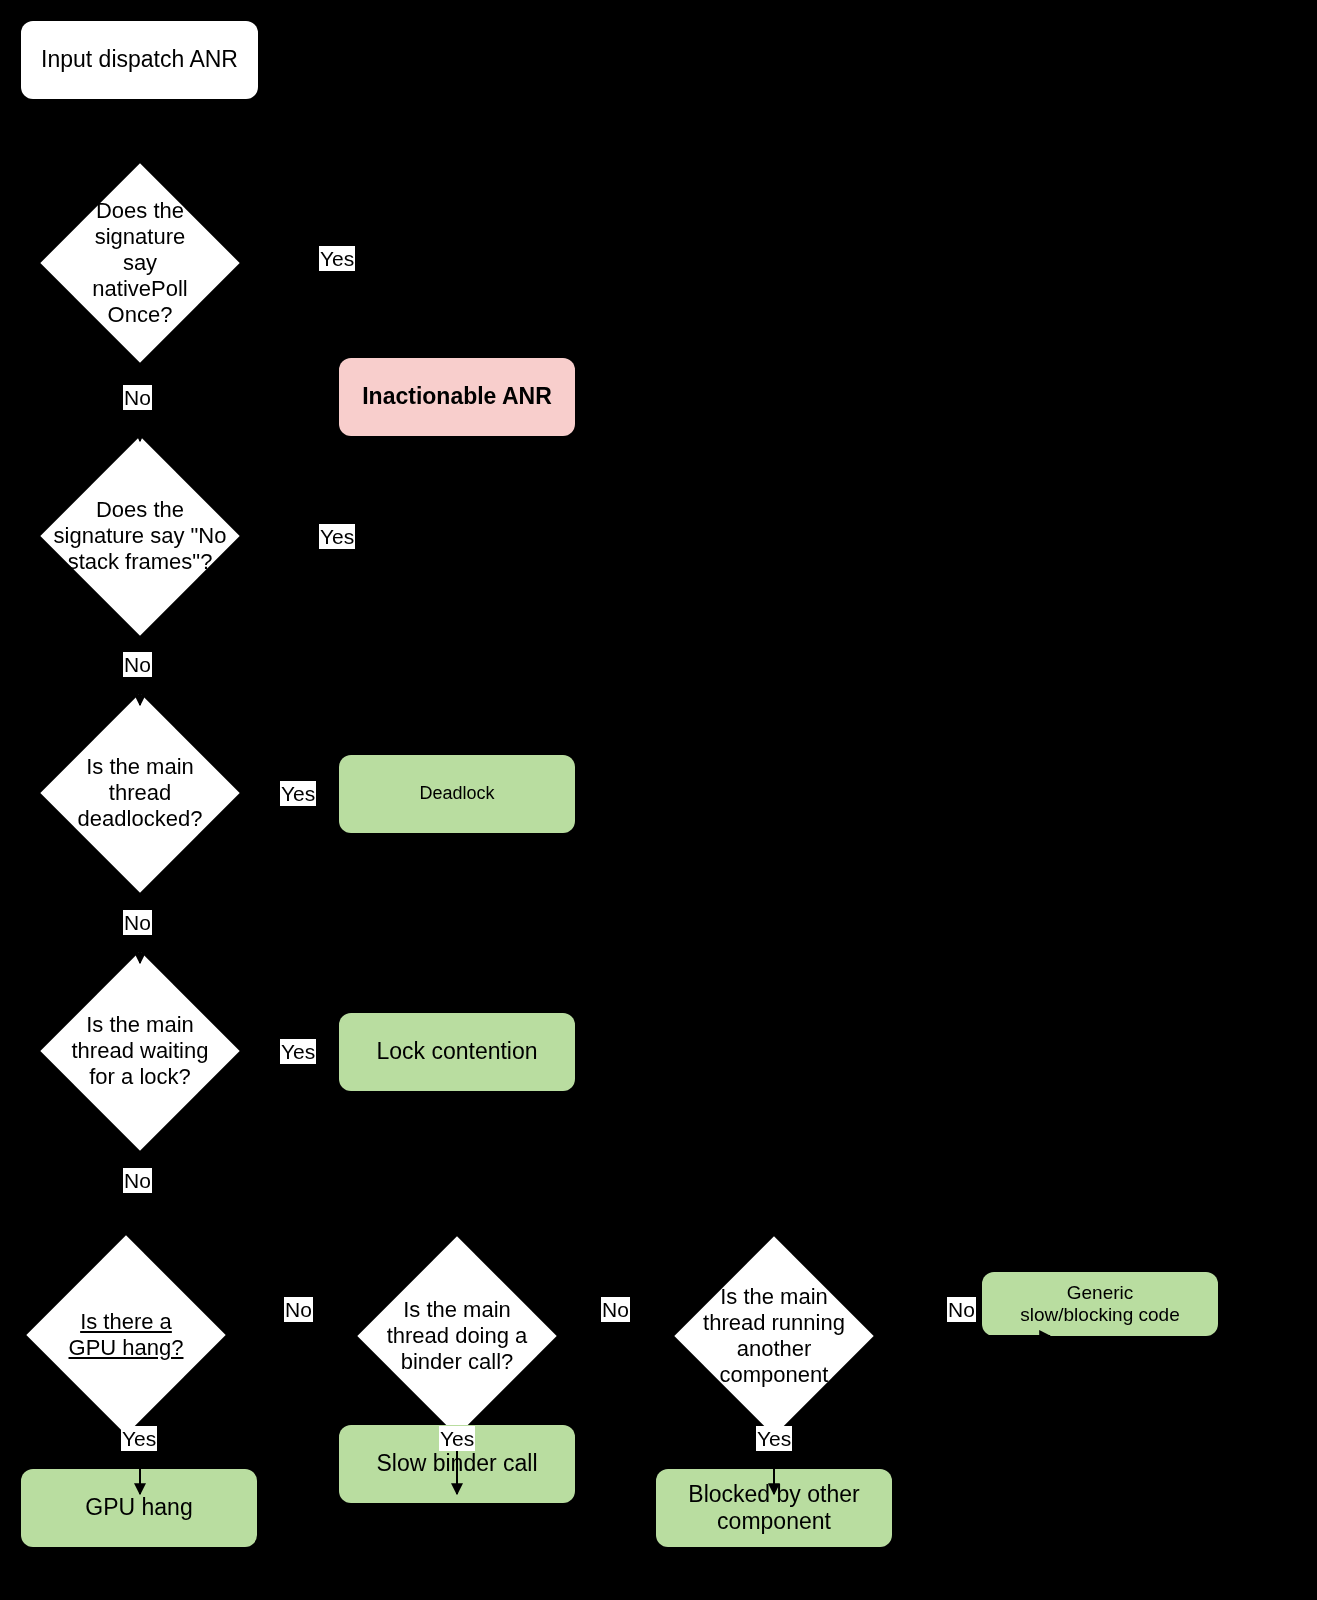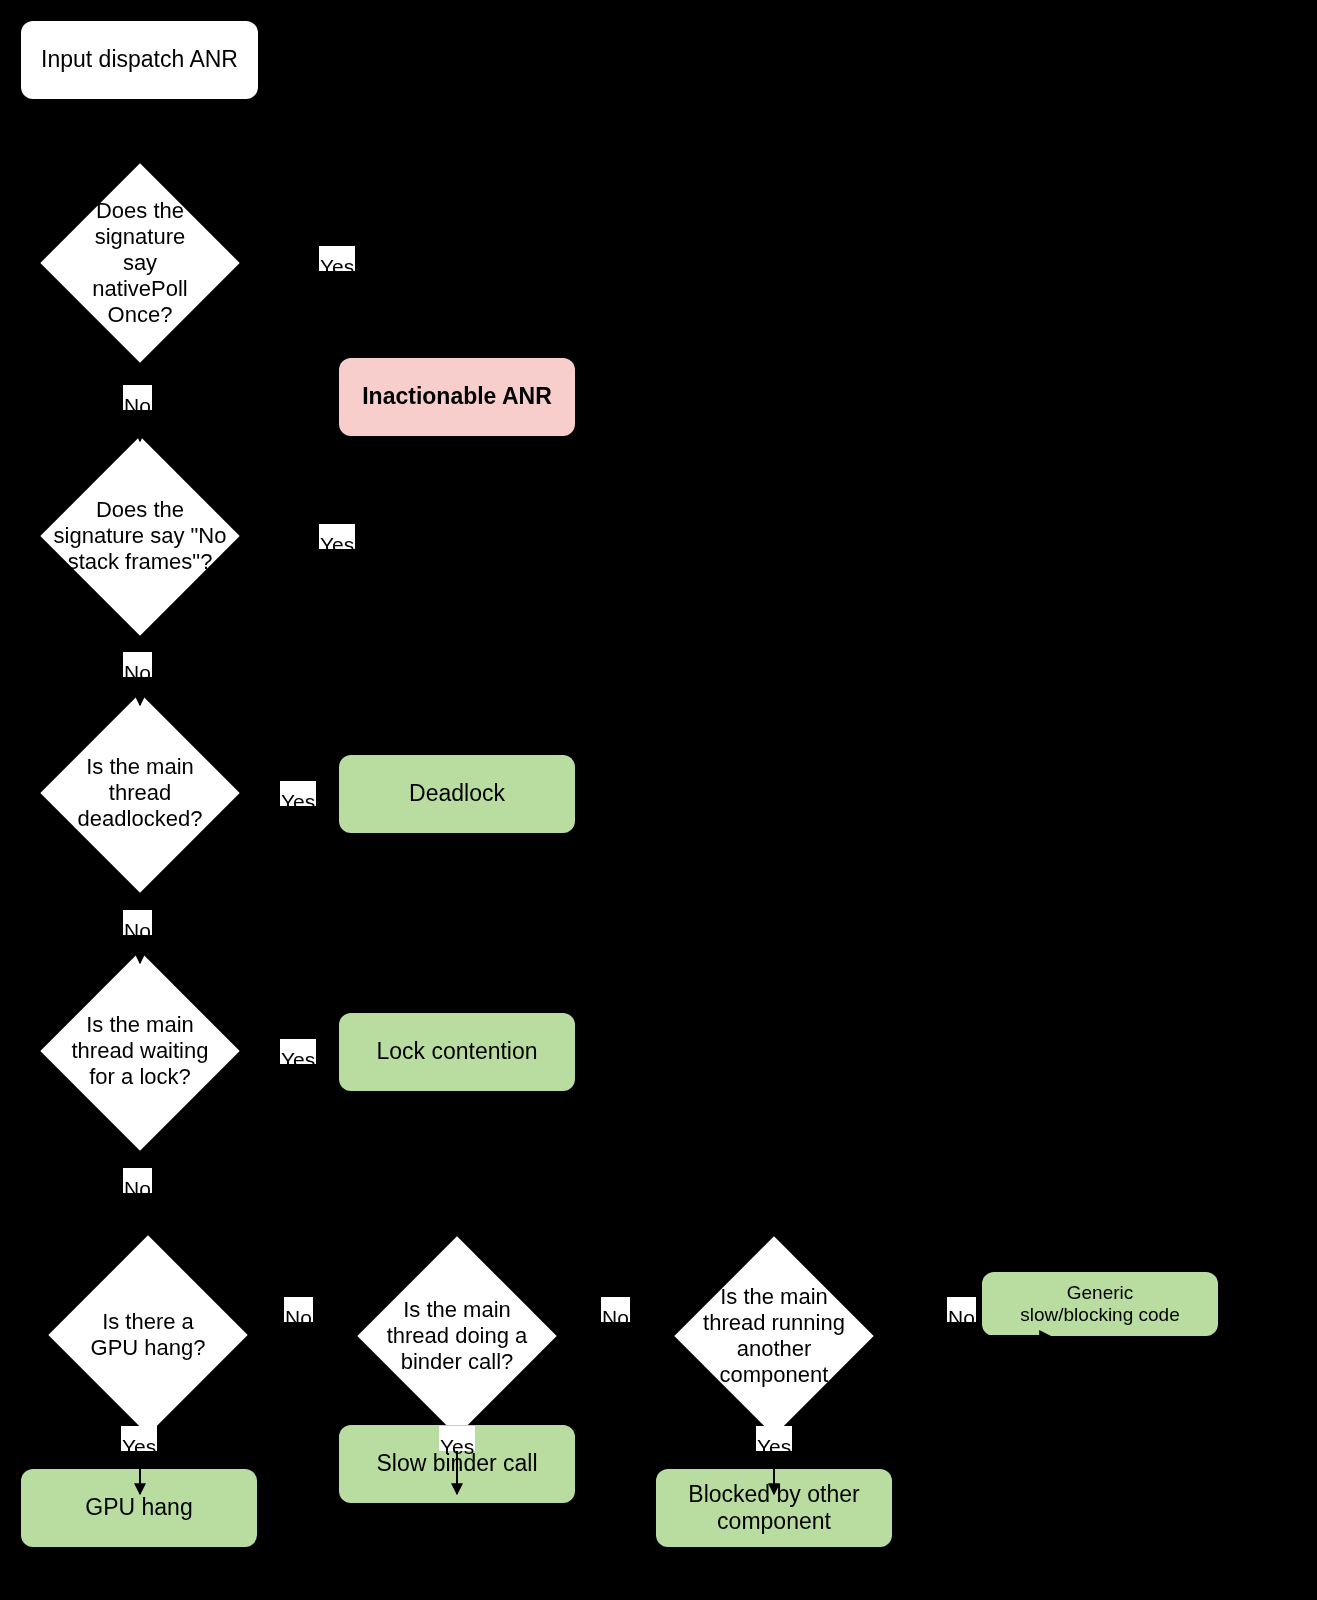--- a/index.html
+++ b/index.html
@@ -70,21 +70,21 @@
   }
 
   
   .edge-label {
     position: absolute;
     background: #ffffff;
     color: #000000;
     font-size: 21px;
     line-height: 25px;
     height: 25px;
-    padding: 8px 1px;
+    padding: 0 1px;
     box-sizing: border-box;
     white-space: nowrap;
     z-index: 5;
   }
 
   
   .edges {
     position: absolute;
     left: 0; top: 0;
     width: 1317px;
@@ -146,36 +146,36 @@
 stack frames"?</span>
   </div>
 
   <div class="node diamond" style="left:22px; top:693px; width:236px; height:200px; font-size:22px;">
     <span class="shape" style="width:141px; height:141px;"></span>
     <span class="label" style="width:150px;">Is the main
 thread
 deadlocked?</span>
   </div>
 
-  <div class="node box box-green" style="left:339px; top:755px; width:236px; height:78px; font-size:23px;">
+  <div class="node box box-green" style="left:339px; top:755px; width:236px; height:78px; font-size:18px;">
     <span class="label">Deadlock</span>
   </div>
 
   <div class="node diamond" style="left:22px; top:951px; width:236px; height:200px; font-size:22px;">
     <span class="shape" style="width:141px; height:141px;"></span>
     <span class="label" style="width:170px;">Is the main
 thread waiting
 for a lock?</span>
   </div>
 
   <div class="node box box-green" style="left:339px; top:1013px; width:236px; height:78px; font-size:23px;">
     <span class="label">Lock contention</span>
   </div>
 
-  <div class="node diamond" style="left:30px; top:1235px; width:236px; height:200px; font-size:22px;">
+  <div class="node diamond" style="left:8px; top:1235px; width:236px; height:200px; font-size:22px;text-decoration:underline;">
     <span class="shape" style="width:141px; height:141px;"></span>
     <span class="label" style="width:150px;">Is there a
 GPU hang?</span>
   </div>
 
   <div class="node diamond" style="left:339px; top:1236px; width:236px; height:200px; font-size:22px;">
     <span class="shape" style="width:141px; height:141px;"></span>
     <span class="label" style="width:172px;">Is the main
 thread doing a
 binder call?</span>

